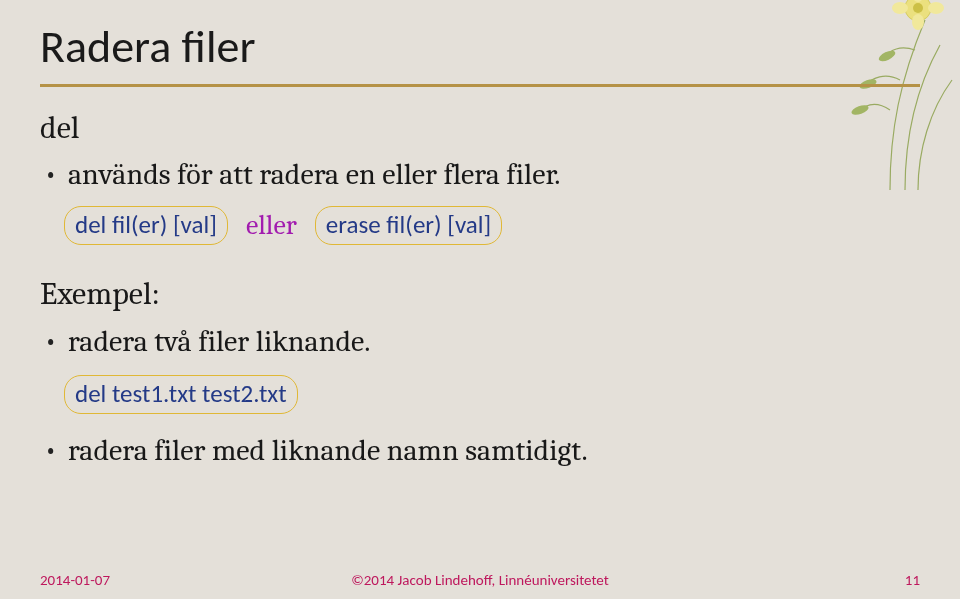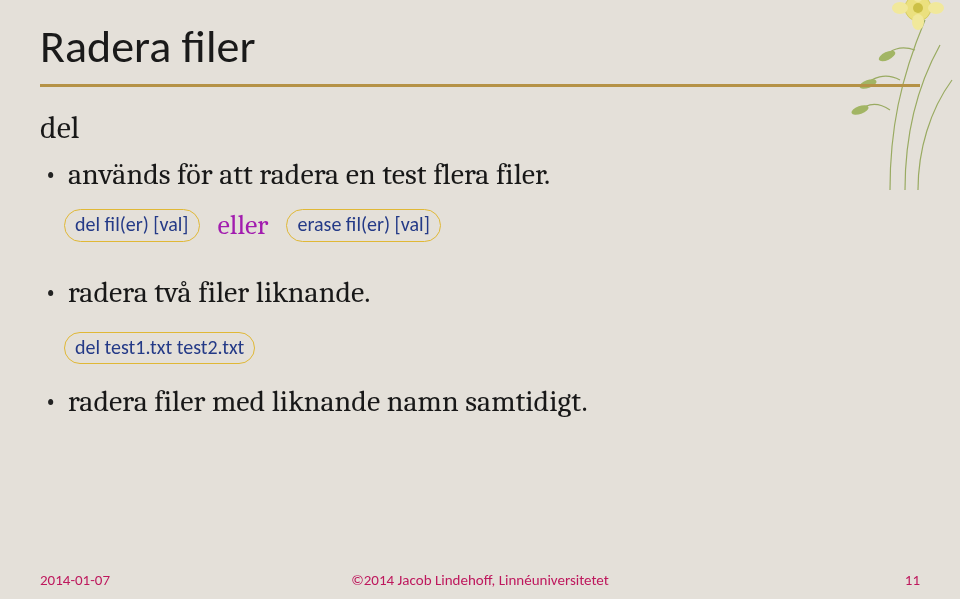--- a/index.html
+++ b/index.html
@@ -65,21 +65,21 @@
   .cmdrow {
     display: flex;
     align-items: center;
     gap: 18px;
     margin: 8px 0 26px 24px;
   }
   .cmdbox {
     border: 1.5px solid #e0b836;
     border-radius: 17px;
     padding: 2px 10px 4px 10px;
-    font-size: 20px;
+    font-size: 25px;
     color: #243a87;
     font-family: Calibri, "Segoe UI", Arial, sans-serif;
     background: transparent;
     line-height: 1.25;
   }
   .inter {
     font-size: 28px;
     font-family: Cambria, Georgia, serif;
     color: #a21caf;
   }
@@ -134,29 +134,30 @@
 <div class="slide">
 
   <h1 class="title">Radera filer</h1>
   <hr class="rule">
 
   <div class="content">
 
     <div class="subhead">del</div>
 
     <ul>
-      <li class="bullet">används för att radera en test flera filer.</li>
+      <li class="bullet">används för att radera en eller flera filer.</li>
     </ul>
 
     <div class="cmdrow">
       <span class="cmdbox">del fil(er) [val]</span>
       <span class="inter">eller</span>
       <span class="cmdbox">erase fil(er) [val]</span>
     </div>
 
+    <div class="subhead">Exempel:</div>
 
     <ul>
       <li class="bullet">radera två filer liknande.</li>
     </ul>
     <div class="block2">
       <span class="cmdbox">del test1.txt test2.txt</span>
     </div>
 
     <ul>
       <li class="bullet">radera filer med liknande namn samtidigt.</li>

